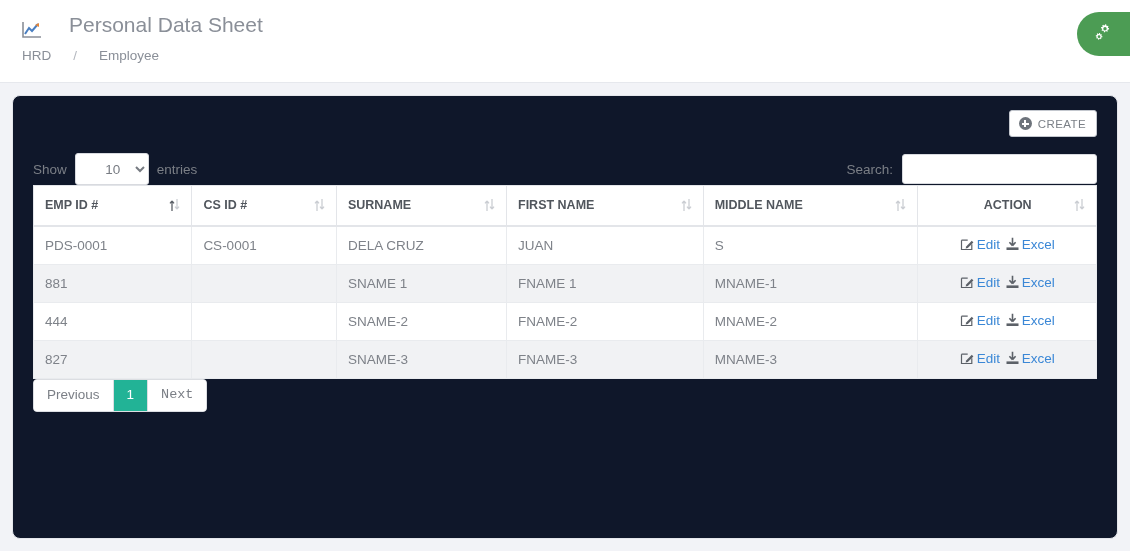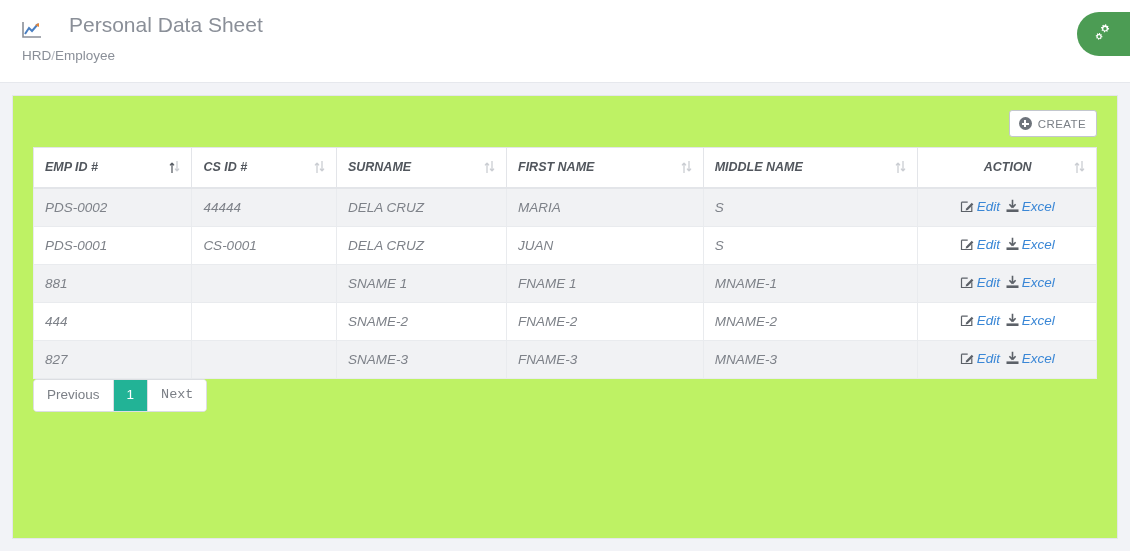--- a/index.html
+++ b/index.html
@@ -30,21 +30,21 @@
     align-items: center;
     gap: 27px;
   }
   .chart-icon { display: inline-block; width: 20px; height: 18px; position: relative; top: 1px; }
   .breadcrumb {
     margin-top: 8px;
     font-size: 13.5px;
     color: #8a8f98;
     display: flex;
     align-items: center;
-    gap: 0;
+    gap: 22px;
   }
   .breadcrumb .sep { color: #b4b8bf; }
   .breadcrumb a { color: #8a8f98; text-decoration: none; }
 
   
   .settings-fab {
     position: absolute;
     top: 12px;
     right: 0;
     width: 53px;
@@ -58,23 +58,23 @@
     border: none;
   }
 
   
   .page-body {
     padding: 12px;
     background: #f2f3f7;
     height: 468px;
   }
   .card {
-    background: #bef264;
+    background: #0f172a;
     border: 1px solid #e4e6eb;
-    border-radius: 0;
+    border-radius: 8px;
     height: 100%;
     padding: 14px 20px 0 20px;
     position: relative;
   }
 
   .toolbar-row {
     display: flex;
     justify-content: flex-end;
     padding-bottom: 10px;
   }
@@ -145,21 +145,20 @@
     color: #7b7f86;
     margin-top: 17px;
     margin-bottom: 9px;
   }
 
   
   table.dt {
     width: 100%;
     border-collapse: collapse;
     table-layout: fixed;
-    font-style: italic;
   }
   table.dt th {
     border: 1px solid #e3e5e9;
     border-bottom-width: 2px;
     background: #ffffff;
     color: #51565d;
     font-size: 12.5px;
     font-weight: bold;
     text-align: left;
     padding: 12px 10px 12px 11px;
@@ -262,20 +261,31 @@
 <div class="page-body">
   <div class="card">
 
     <div class="toolbar-row">
       <button class="btn-create">
         <span class="plus-circle"></span>
         <span>CREATE</span>
       </button>
     </div>
 
+    <div class="controls">
+      <div class="dt-length">
+        <span>Show</span>
+        <select id="length-select"><option value="10">10</option><option value="25">25</option><option value="50">50</option><option value="100">100</option></select>
+        <span>entries</span>
+      </div>
+      <div class="dt-search">
+        <span>Search:</span>
+        <input type="text" id="search-input" placeholder="" style="">
+      </div>
+    </div>
 
 
     <table class="dt">
       <colgroup>
         <col style="width:14.9%">
           <col style="width:13.6%">
           <col style="width:16.0%">
         <col style="width:18.5%">
           <col style="width:20.2%">
           <col style="width:16.8%">
@@ -302,34 +312,20 @@
                 <path d="M3 13 L3 3 M3 3 L1 5.4 M3 3 L5 5.4" stroke="#cbced3" stroke-width="1.3" fill="none"></path>
                 <path d="M8 1 L8 11 M8 11 L6 8.6 M8 11 L10 8.6" stroke="#cbced3" stroke-width="1.3" fill="none"></path>
               </svg></th>
             <th class="center"><span>ACTION</span><svg class="sort-ind" viewBox="0 0 11 14">
                 <path d="M3 13 L3 3 M3 3 L1 5.4 M3 3 L5 5.4" stroke="#cbced3" stroke-width="1.3" fill="none"></path>
                 <path d="M8 1 L8 11 M8 11 L6 8.6 M8 11 L10 8.6" stroke="#cbced3" stroke-width="1.3" fill="none"></path>
               </svg></th>
           </tr>
       </thead>
       <tbody id="body-rows">
-          <tr class="odd">
-            <td>PDS-0002</td>
-            <td>44444</td>
-            <td>DELA CRUZ</td>
-            <td>MARIA</td>
-            <td>S</td>
-            <td class="action"><a href="#"><span class="ico"><svg width="14" height="14" viewBox="0 0 14 14">
-                    <path d="M1.5 3.2h6.2M1.5 3.2v9.3h10.3V7.3" stroke="#5c6168" stroke-width="1.2" fill="none"></path>
-                    <path d="M6.2 9.4l5.6-5.6 1.6 1.6-5.6 5.6-2.2.6z" fill="#5c6168"></path>
-                  </svg></span><span>Edit</span></a> <a href="#"><span class="ico"><svg width="13" height="14" viewBox="0 0 13 14">
-                    <path d="M6.5 0.8v7M6.5 8.6L3.4 5.3M6.5 8.6L9.6 5.3" stroke="#5c6168" stroke-width="1.6" fill="none"></path>
-                    <rect x="0.5" y="10.4" width="12" height="2.6" fill="#5c6168"></rect>
-                  </svg></span><span>Excel</span></a></td>
-          </tr>
           <tr class="even">
             <td>PDS-0001</td>
             <td>CS-0001</td>
             <td>DELA CRUZ</td>
             <td>JUAN</td>
             <td>S</td>
             <td class="action"><a href="#"><span class="ico"><svg width="14" height="14" viewBox="0 0 14 14">
                     <path d="M1.5 3.2h6.2M1.5 3.2v9.3h10.3V7.3" stroke="#5c6168" stroke-width="1.2" fill="none"></path>
                     <path d="M6.2 9.4l5.6-5.6 1.6 1.6-5.6 5.6-2.2.6z" fill="#5c6168"></path>
                   </svg></span><span>Edit</span></a> <a href="#"><span class="ico"><svg width="13" height="14" viewBox="0 0 13 14">

